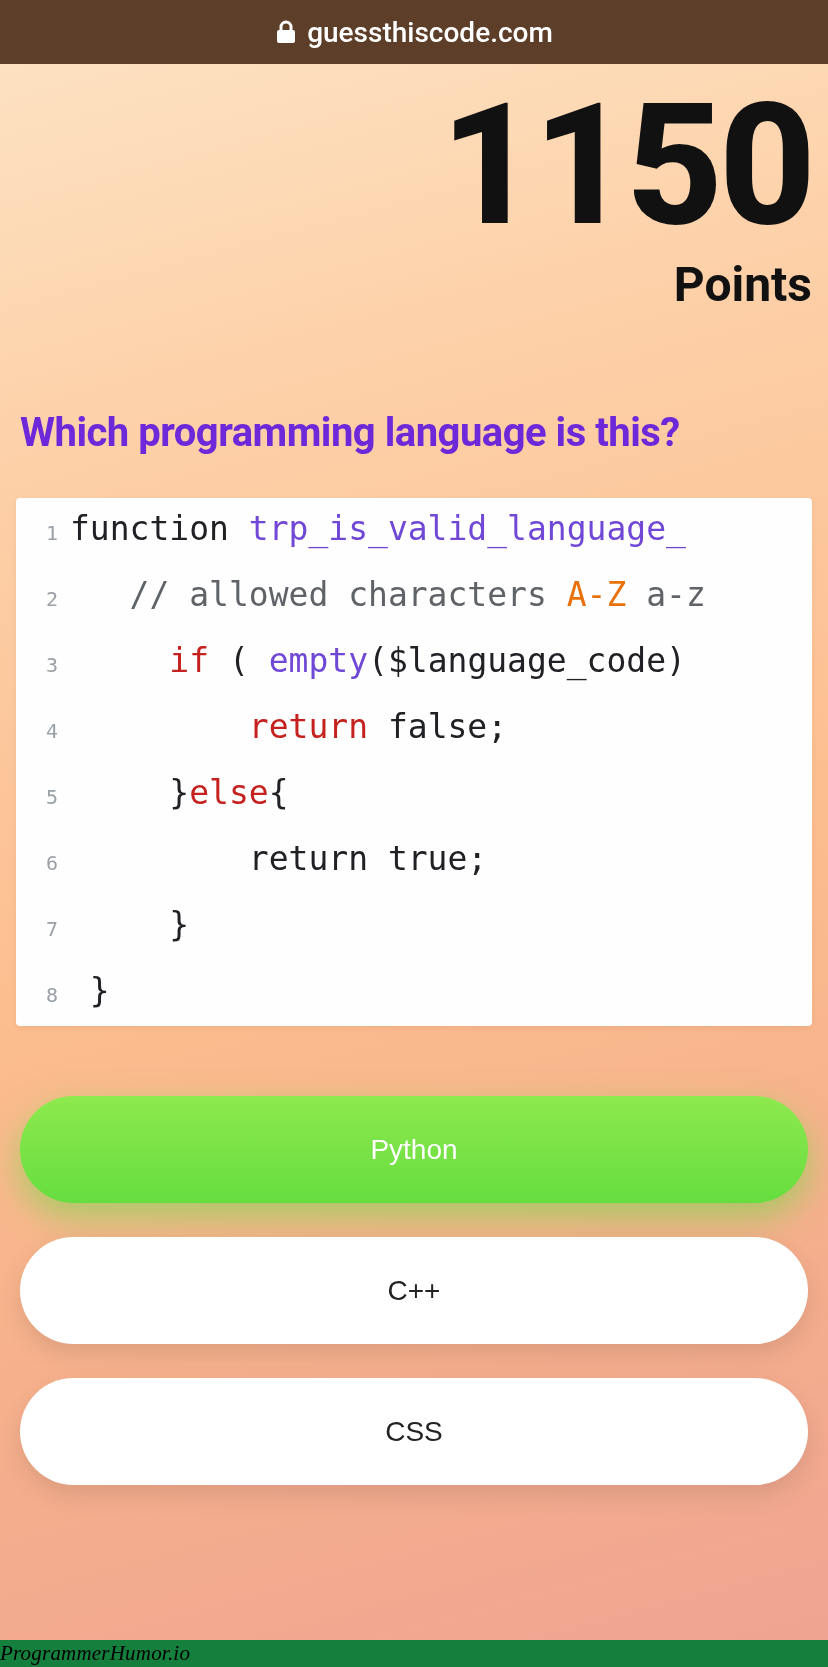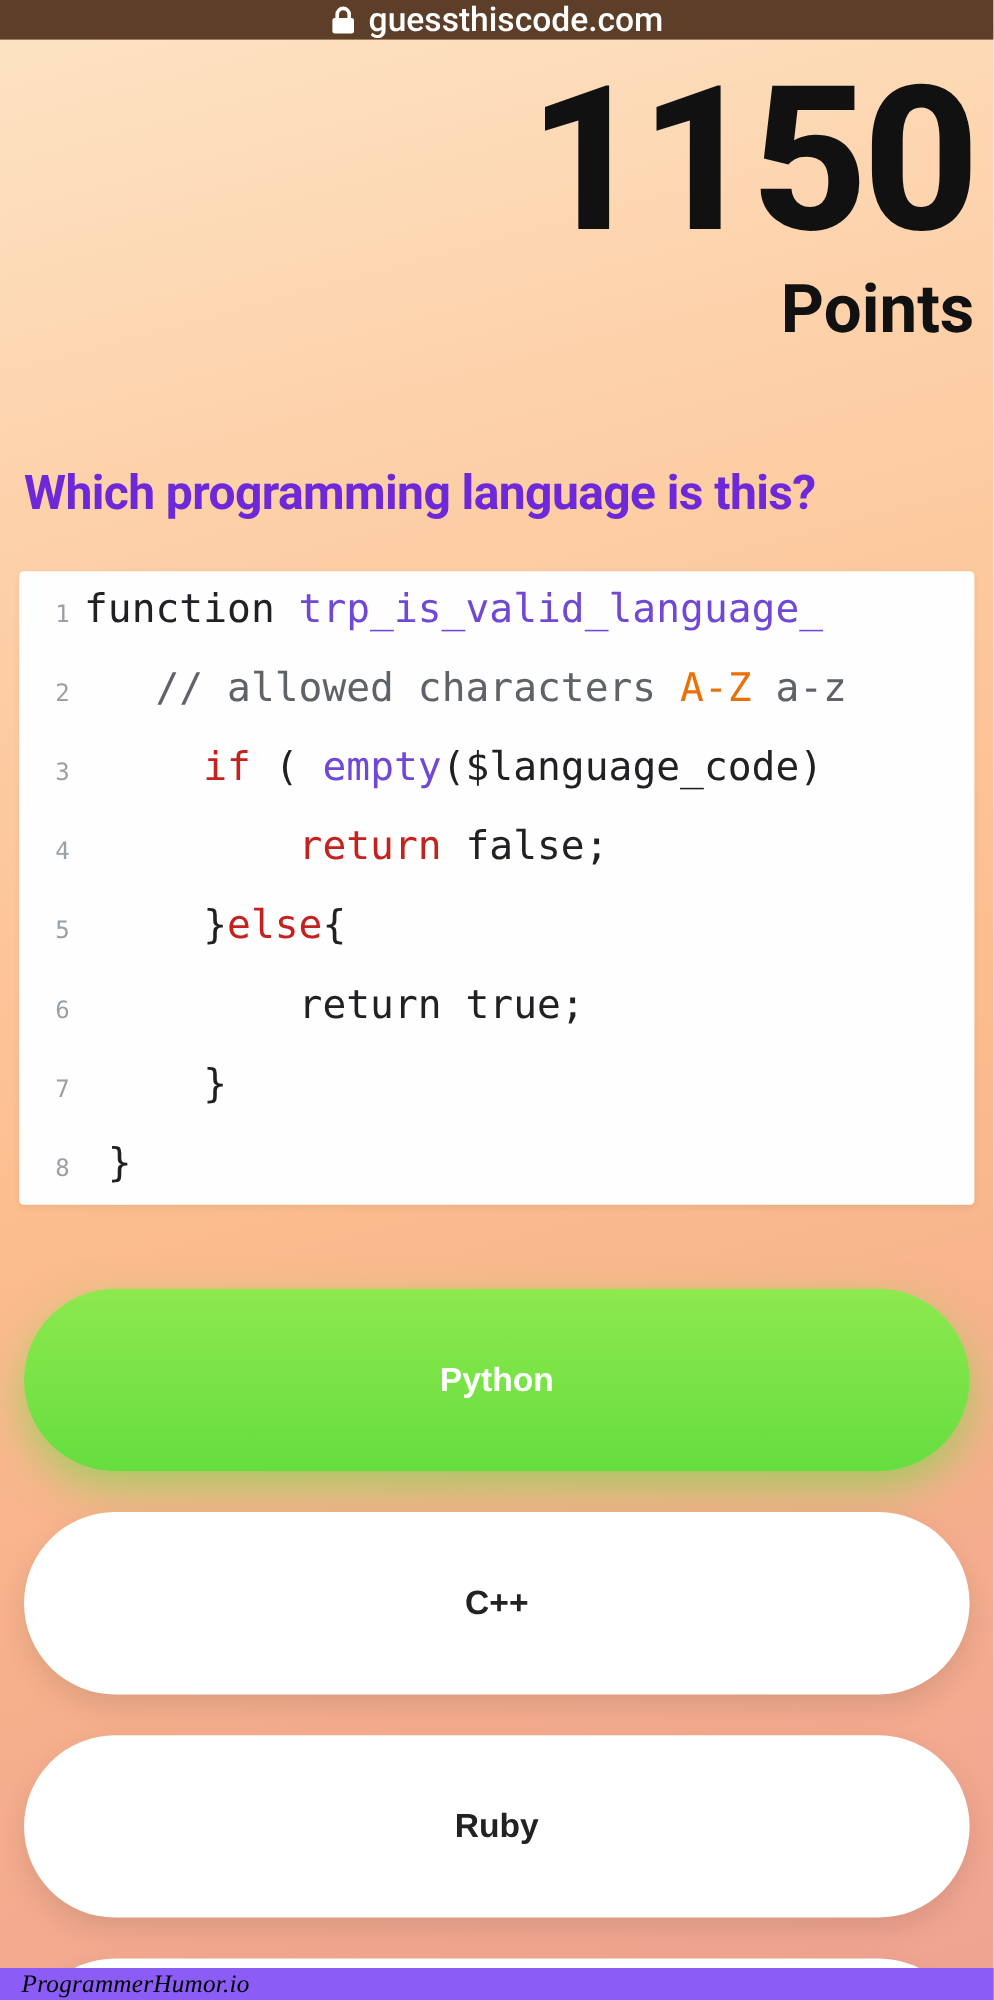--- a/index.html
+++ b/index.html
@@ -34,21 +34,21 @@
     padding-top: 18px;
   }
   .score-value {
     font-size: 168px;
     font-weight: 800;
     line-height: 1;
     letter-spacing: -4px;
     color: #111;
   }
   .score-label {
-    font-size: 56px;
+    font-size: 48px;
     font-weight: 700;
     color: #111;
     margin-top: 6px;
   }
   .question {
     font-size: 40px;
     font-weight: 700;
     color: #6d28d9;
     margin-top: 96px;
     letter-spacing: -0.5px;
@@ -89,43 +89,43 @@
     margin-top: 70px;
     display: flex;
     flex-direction: column;
     gap: 34px;
     padding: 0 4px;
   }
   .answer-btn {
     border: none;
     background: #fff;
     border-radius: 80px;
-    height: 152px;
+    height: 107px;
     font-size: 28px;
-    font-weight: 700;
+    font-weight: 400;
     color: #222;
     cursor: pointer;
     box-shadow: 0 10px 24px rgba(0,0,0,0.10);
   }
   .answer-btn.selected {
     background: linear-gradient(180deg, #8de94e 0%, #66dd3f 100%);
     color: #fff;
     box-shadow: 0 14px 34px rgba(102,221,63,0.55);
   }
   .watermark {
     position: absolute;
     left: 0;
     bottom: 0;
     width: 100%;
-    background: #8b5cf6;
+    background: #15803d;
     color: #000;
     font-family: Georgia, 'Times New Roman', serif;
     font-style: italic;
     font-size: 21px;
-    padding: 1px 18px;
+    padding: 1px 0;
     letter-spacing: 0.2px;
   }
 </style>
 </head>
 <body>
 
 <div class="addr-bar">
   <span class="lock-icon">
     <svg width="22" height="24" viewBox="0 0 22 24" fill="none">
       <rect x="2" y="10" width="18" height="13" rx="2" fill="#fff"></rect>
@@ -151,19 +151,18 @@
       <div class="code-row"><div class="ln">4</div><div class="cl"><span class="tok-txt">         </span><span class="tok-kw">return</span><span class="tok-txt"> false;</span></div></div>
       <div class="code-row"><div class="ln">5</div><div class="cl"><span class="tok-txt">     }</span><span class="tok-kw">else</span><span class="tok-txt">{</span></div></div>
       <div class="code-row"><div class="ln">6</div><div class="cl"><span class="tok-txt">         return true;</span></div></div>
       <div class="code-row"><div class="ln">7</div><div class="cl"><span class="tok-txt">     }</span></div></div>
       <div class="code-row"><div class="ln">8</div><div class="cl"><span class="tok-txt"> }</span></div></div>
     </div>
 
   <div class="answers" id="answers">
       <button class="answer-btn selected">Python</button>
       <button class="answer-btn">C++</button>
-      <button class="answer-btn">Ruby</button>
       <button class="answer-btn">CSS</button>
     </div>
 
 </div>
 
 <div class="watermark">ProgrammerHumor.io</div>
 
 </body></html>

